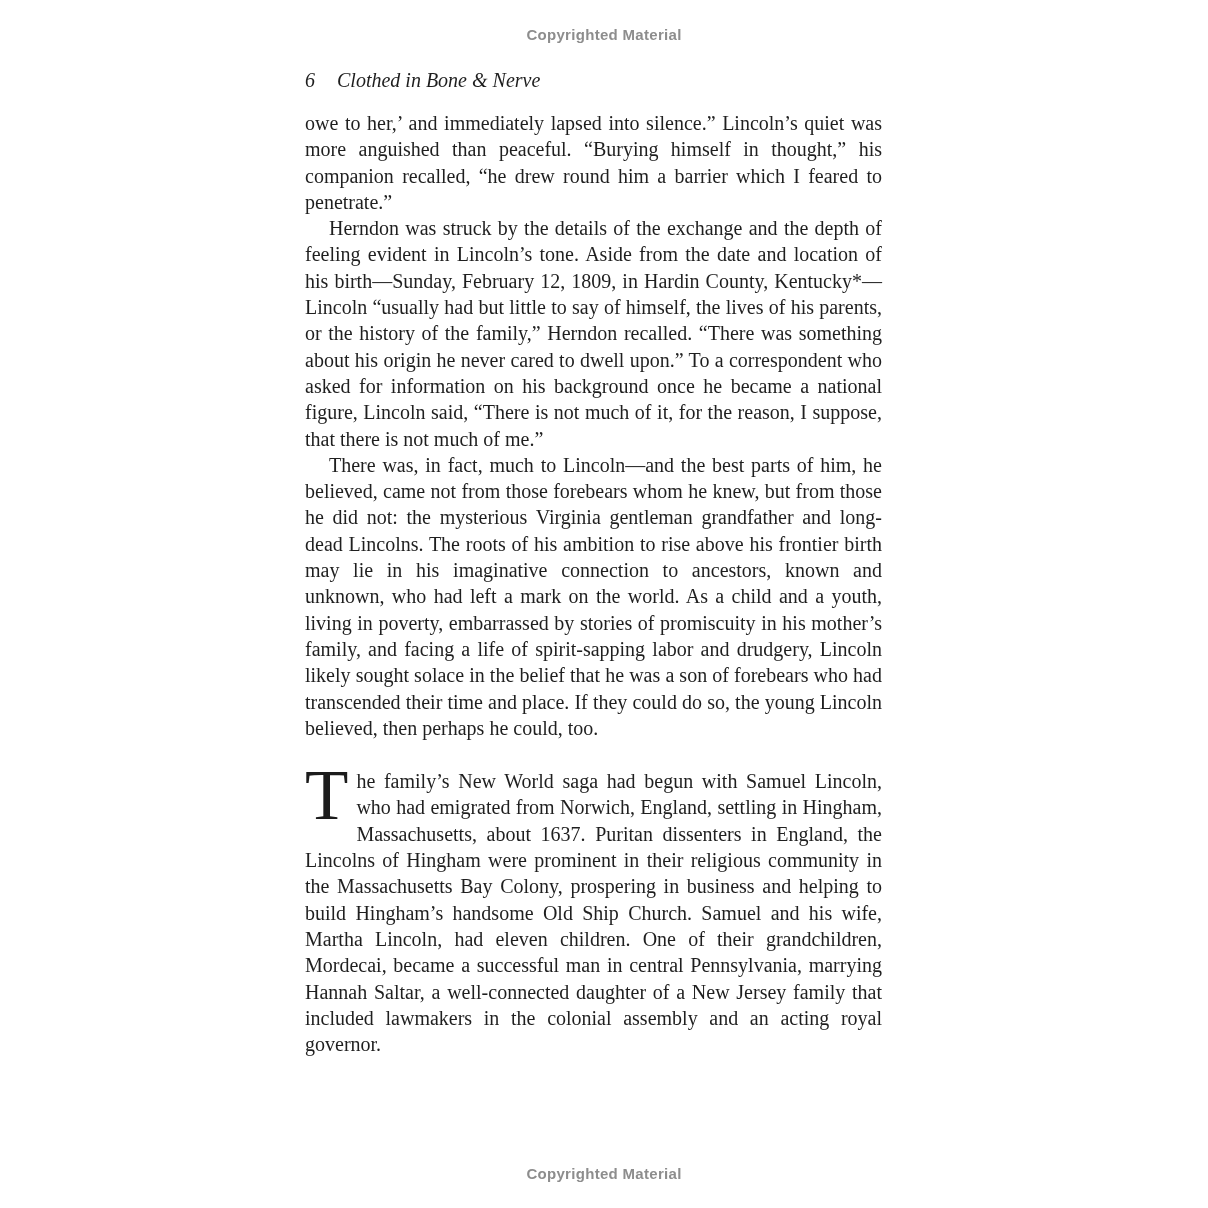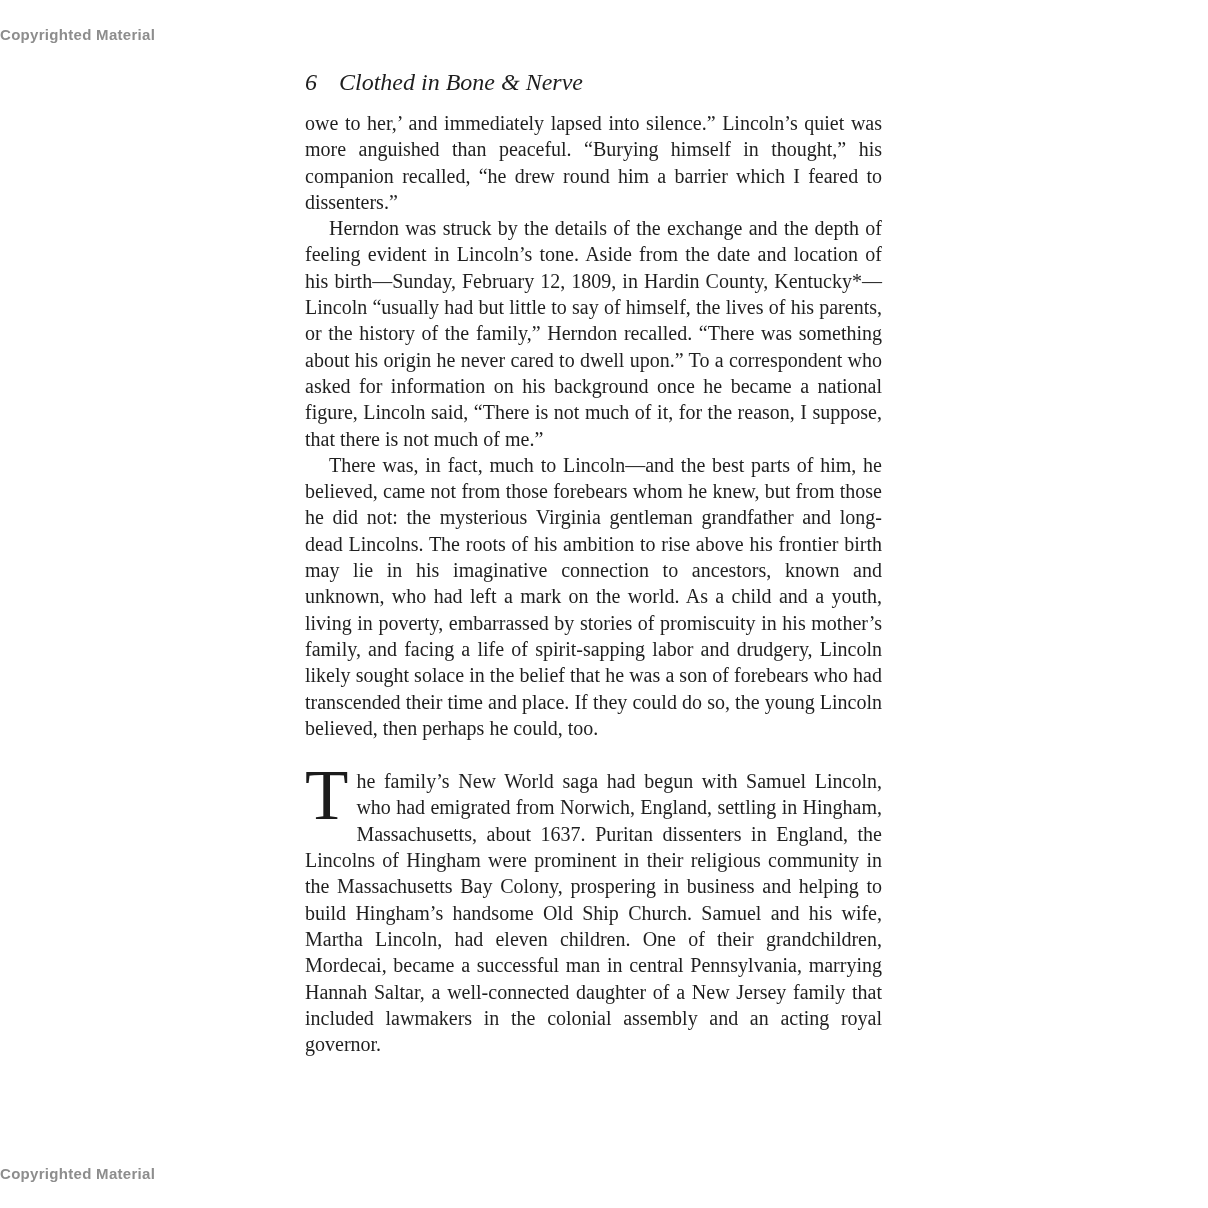--- a/index.html
+++ b/index.html
@@ -11,36 +11,37 @@
     background: #ffffff;
     font-family: "Liberation Serif", serif;
     color: #212121;
     overflow: hidden;
   }
 
   .copyright {
     position: absolute;
     left: 0;
     width: 100%;
+    text-align: center;
     font-family: "Liberation Sans", sans-serif;
     font-weight: bold;
     font-size: 15px;
     letter-spacing: 0.3px;
     color: #8d8d8d;
   }
   .copyright-top { top: 26px; }
   .copyright-bottom { top: 1165px; }
 
   .running-header {
     position: absolute;
     left: 305px;
     top: 69px;
     width: 577px;
     font-style: italic;
-    font-size: 24px;
+    font-size: 20px;
     color: #1e1e1e;
     white-space: nowrap;
   }
   .running-header .pgnum {
     display: inline-block;
     margin-right: 22px;
   }
 
   .textblock {
     position: absolute;
@@ -87,21 +88,21 @@
 
 <div class="page">
 
   <div class="copyright copyright-top">Copyrighted Material</div>
 
   <div class="running-header">
     <span class="pgnum">6</span><span>Clothed in Bone &amp; Nerve</span>
   </div>
 
   <div class="textblock">
-    <p>owe to her,’ and immediately lapsed into silence.” Lincoln’s quiet was more anguished than peaceful. “Burying himself in thought,” his companion recalled, “he drew round him a barrier which I feared to dissenters.”</p>
+    <p>owe to her,’ and immediately lapsed into silence.” Lincoln’s quiet was more anguished than peaceful. “Burying himself in thought,” his companion recalled, “he drew round him a barrier which I feared to penetrate.”</p>
     <p class="indent">Herndon was struck by the details of the exchange and the depth of feeling evident in Lincoln’s tone. Aside from the date and location of his birth—Sunday, February 12, 1809, in Hardin County, Kentucky*—Lincoln “usually had but little to say of himself, the lives of his parents, or the history of the family,” Herndon recalled. “There was something about his origin he never cared to dwell upon.” To a correspondent who asked for information on his background once he became a national figure, Lincoln said, “There is not much of it, for the reason, I suppose, that there is not much of me.”</p>
     <p class="indent">There was, in fact, much to Lincoln—and the best parts of him, he believed, came not from those forebears whom he knew, but from those he did not: the mysterious Virginia gentleman grandfather and long-dead Lincolns. The roots of his ambition to rise above his frontier birth may lie in his imaginative connection to ancestors, known and unknown, who had left a mark on the world. As a child and a youth, living in poverty, embarrassed by stories of promiscuity in his mother’s family, and facing a life of spirit-sapping labor and drudgery, Lincoln likely sought solace in the belief that he was a son of forebears who had transcended their time and place. If they could do so, the young Lincoln believed, then perhaps he could, too.</p>
     <p class="section">
       <span class="dropcap">T</span><span>he family’s New World saga had begun with Samuel Lincoln, who had emigrated from Norwich, England, settling in Hingham, Massachusetts, about 1637. Puritan dissenters in England, the Lincolns of Hingham were prominent in their religious community in the Massachusetts Bay Colony, prospering in business and helping to build Hingham’s handsome Old Ship Church. Samuel and his wife, Martha Lincoln, had eleven children. One of their grandchildren, Mordecai, became a successful man in central Pennsylvania, marrying Hannah Saltar, a well-connected daughter of a New Jersey family that included lawmakers in the colonial assembly and an acting royal governor.</span>
     </p>
   </div>
 
 
   <div class="copyright copyright-bottom">Copyrighted Material</div>
 

